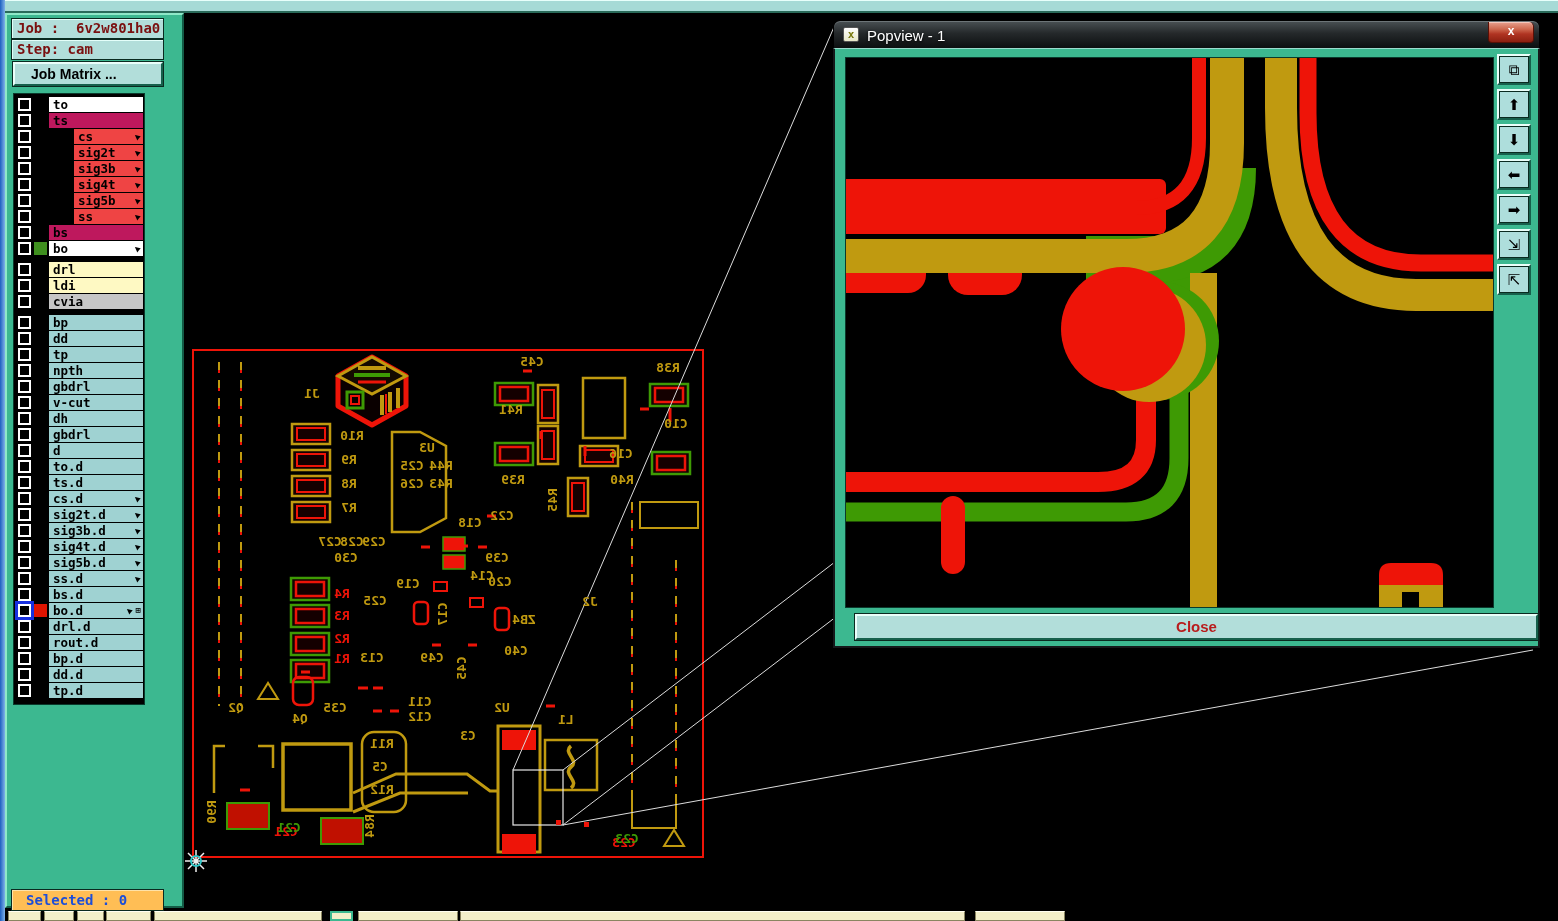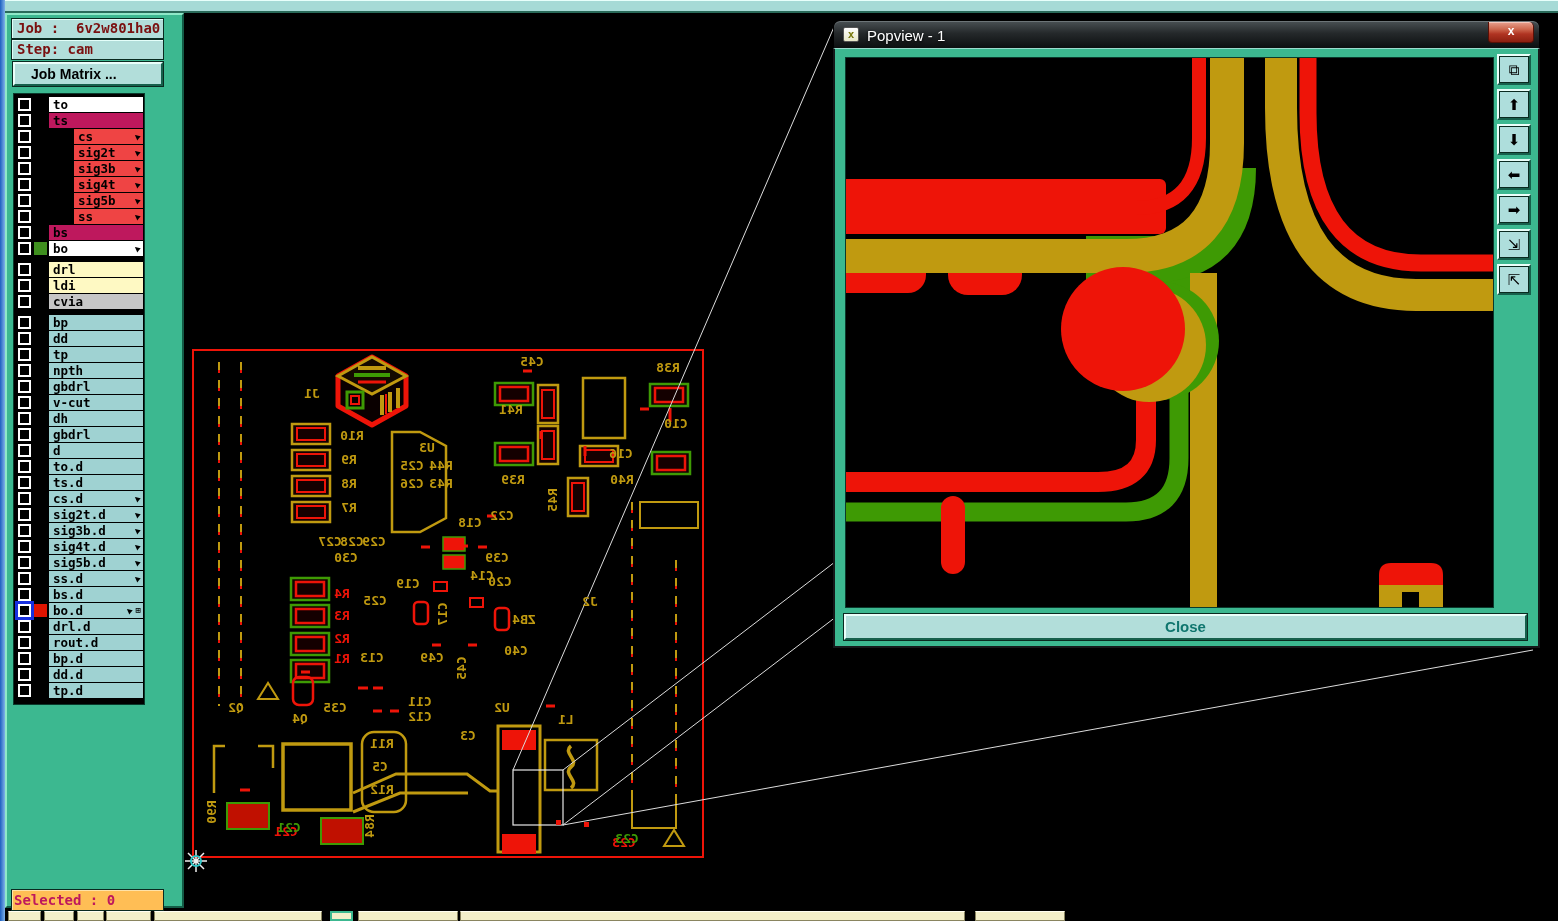--- a/index.html
+++ b/index.html
@@ -35,21 +35,21 @@
   .chip { width:13px; height:13px; margin-left:3px; flex:none; }
   .chip-green { background:#3f8f1f; } .chip-red { background:#e01400; }
   .lbl { flex:1; height:15px; margin-left:2px; margin-right:1px; display:flex; align-items:center;
     font-size:12.5px; font-weight:bold; color:#000; padding-left:4px; }
   .bg-white{background:#fff;} .bg-teal{background:#be185d;} .bg-orange{background:#ef4444;margin-left:27px;}
   .bg-slate{background:#fef9c3;} .bg-silver{background:#c6c6c6;} .bg-cyan{background:#9fd2d2;}
   .row-arrow { margin-left:auto; margin-right:4px; font-size:9px; transform:rotate(-50deg); line-height:1; }
   .row-extra { font-size:9px; margin-right:2px; }
   #selected-box { position:absolute; left:4px; top:874px; width:153px; height:22px;
     background:#ffbe55; border:1px solid #0a2a20; box-shadow:inset 1px 1px 0 #ffe2a8;
-    font-weight:bold; font-size:14px; color:#be185d; line-height:20px; padding-left:2px; white-space:pre; }
+    font-weight:bold; font-size:14px; color:#1d4ed8; line-height:20px; padding-left:14px; white-space:pre; }
 
   
   .bot-box { position:absolute; top:911px; height:10px; background:#f3efc9;
     border:1px solid #8a8560; border-top-color:#fffef2; }
   .bot-box.teal-trim { border:2px solid #3cb890; }
 
   
   #popview { position:absolute; left:833px; top:20px; width:707px; height:628px; }
   #pv-title { position:relative; height:28px; background:linear-gradient(180deg,#4a5154 0%,#25292b 45%,#0c0f10 100%);
     border:1px solid #000; border-bottom:none; border-radius:7px 7px 0 0;
@@ -66,23 +66,23 @@
     text-align:center; line-height:19px; cursor:pointer; box-shadow:inset 0 1px 0 #f4c8bc; }
   #pv-body { position:absolute; left:0; top:28px; width:707px; height:600px;
     background:#3cb890; border:2px solid #15181a; border-top:1px solid #9adbce; }
   #pv-canvas { position:absolute; left:10px; top:8px; width:649px; height:551px;
     background:#000; border:1px solid #0a3a2c; overflow:hidden; }
   #pv-toolbar { position:absolute; right:5px; top:5px; width:36px; }
   .pv-btn { width:34px; height:31px; margin-bottom:4px; background:#aededc;
     border:2px solid #17604c; border-top-color:#eafffa; border-left-color:#eafffa;
     box-shadow:inset 0 0 0 1px #0a2a20; color:#000; font-size:15px; line-height:26px;
     text-align:center; cursor:pointer; }
-  #pv-close-bar { position:absolute; left:9px; bottom:6px; width:683px; height:26px;
+  #pv-close-bar { position:absolute; left:20px; bottom:6px; width:683px; height:26px;
     background:#b2deda; border:2px solid #17604c; border-top-color:#eafffa; border-left-color:#eafffa;
-    box-shadow:0 0 0 1px #0a2a20; font-weight:bold; font-size:15px; color:#0f766e;
+    box-shadow:0 0 0 1px #0a2a20; font-weight:bold; font-size:15px; color:#b91c1c;
     text-align:center; line-height:22px; cursor:pointer; }
 </style>
 </head>
 <body>
 
 <div id="screen">
 
   <div id="top-strip"></div>
   <div id="left-strip"></div>
 

